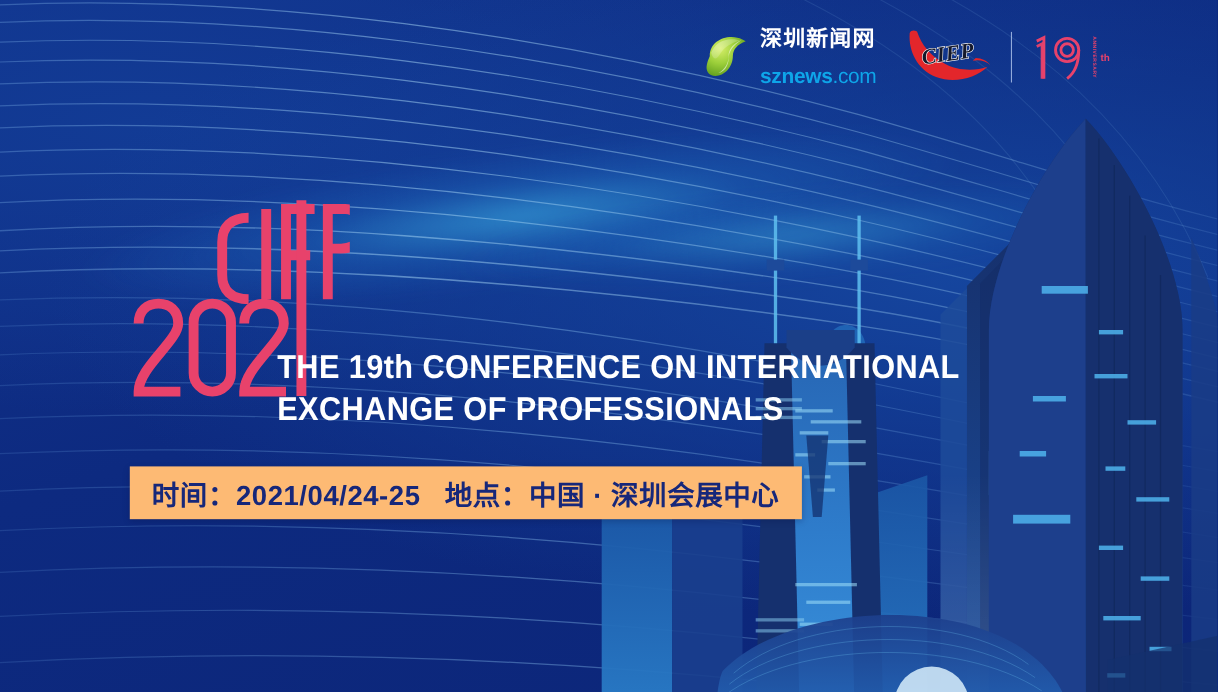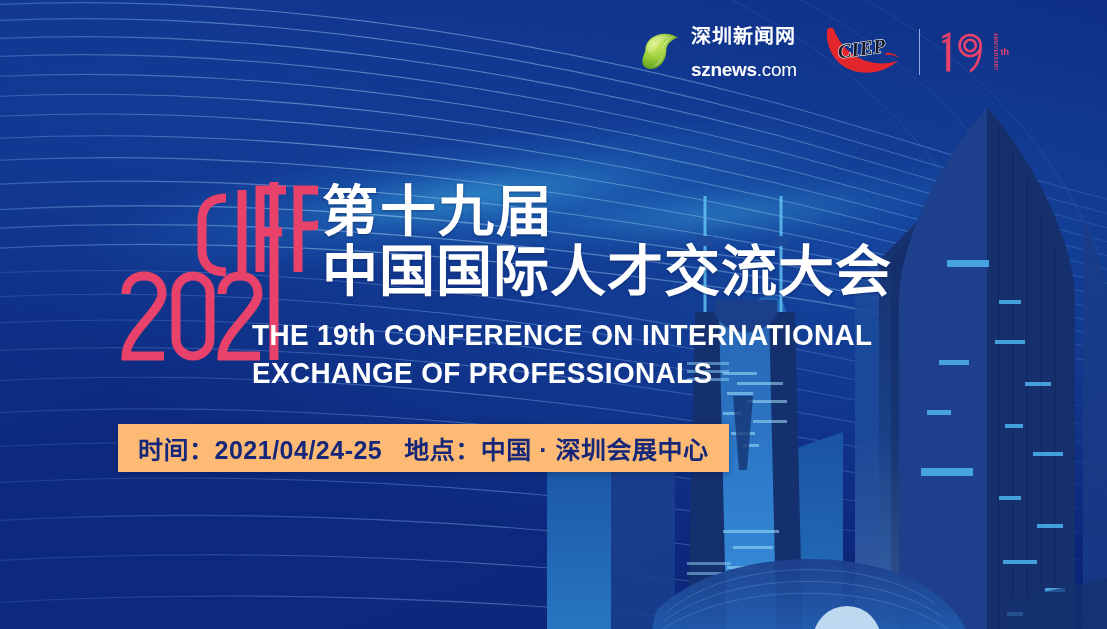--- a/index.html
+++ b/index.html
@@ -84,21 +84,21 @@
   .leaf { width: 42px; height: 42px; display:block; }
   .sz-text { display: flex; flex-direction: column; line-height: 1; }
   .sz-cn {
     color: #ffffff;
     font-size: 20px;
     font-weight: 700;
     letter-spacing: 1px;
     margin-bottom: 14px;
   }
   .sz-en {
-    color: #ffffff;
+    color: #0ea5e9;
     font-size: 19px;
     font-weight: 700;
     letter-spacing: -0.3px;
   }
   .sz-en .dotcom { font-weight: 400; }
 
   .ciep-group {
     display: flex;
     align-items: center;
     gap: 16px;
@@ -526,24 +526,20 @@
 
         <rect x="58" y="100" width="34" height="80" rx="17"></rect>
 
         <path d="M104,118 C 104,106 112,100 122,100 C 132,100 140,106 140,118 C 140,134 104,158 104,180 L142,180"></path>
 
         <path d="M156,6 L156,184"></path>
       </g>
     </svg>
   </div>
 
-  <div class="titles">
-    <div class="cn-line">第十九届</div>
-    <div class="cn-line second">中国国际人才交流大会</div>
-  </div>
 
   <div class="en-block">
     <div class="en-line">THE 19th CONFERENCE ON INTERNATIONAL</div>
     <div class="en-line">EXCHANGE OF PROFESSIONALS</div>
   </div>
 
   <div class="infobar">
     <span class="info-text"><span>时间：</span><span>2021/04/24-25</span></span>
     <span class="info-gap"></span>
     <span class="info-text"><span>地点：</span><span>中国 · 深圳会展中心</span></span>

